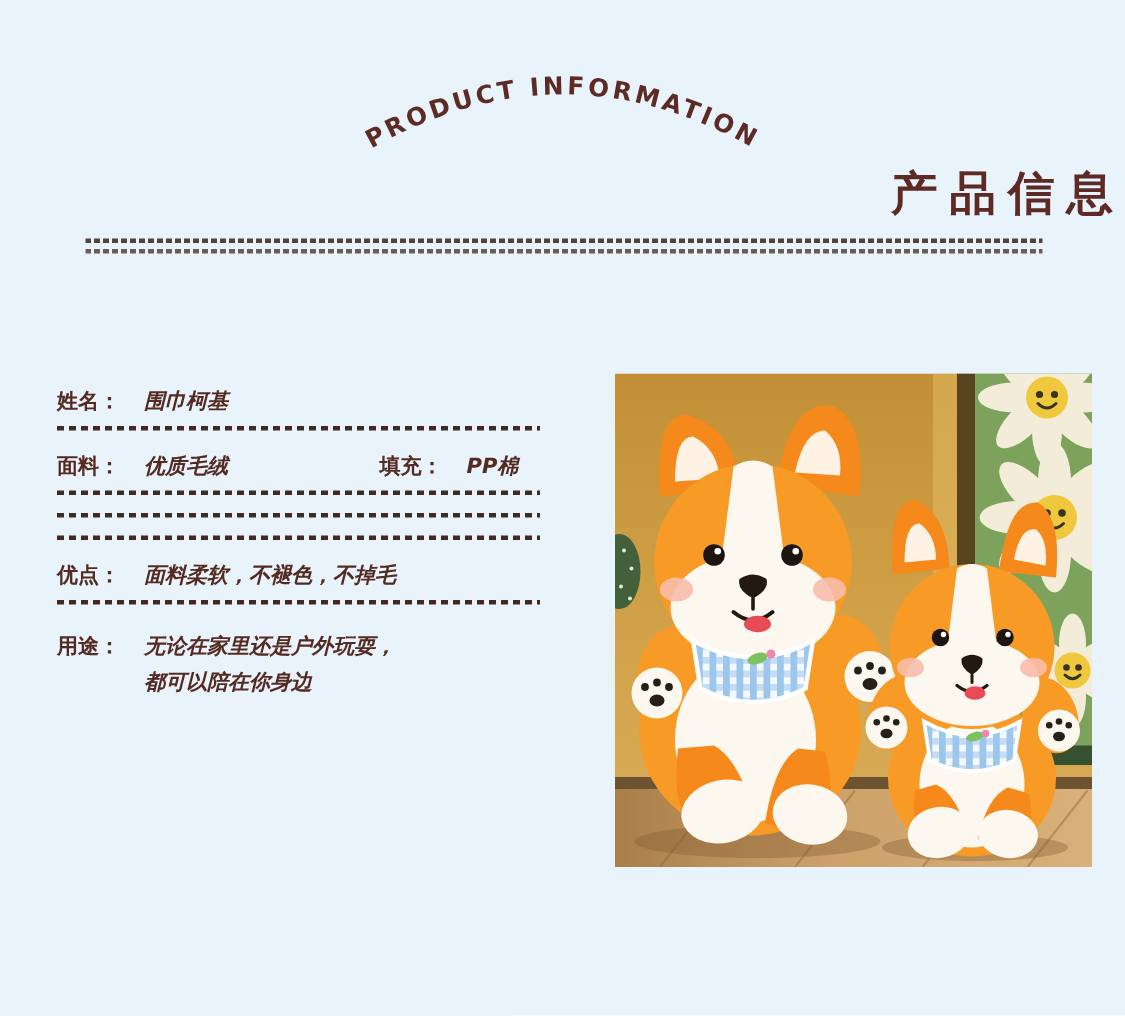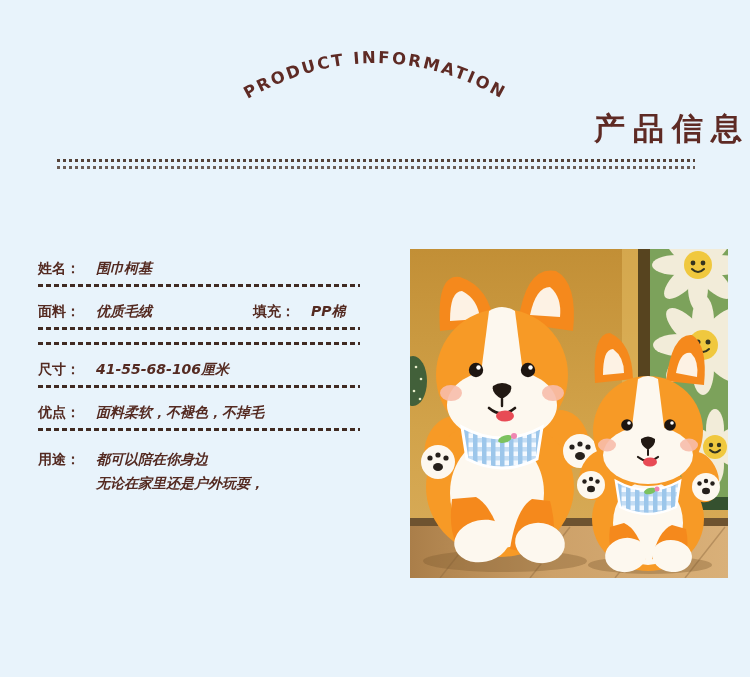--- a/index.html
+++ b/index.html
@@ -79,39 +79,35 @@
     <div class="info-row">
       <span class="info-label">面料：</span>
       <span class="info-value fixed">优质毛绒</span>
       <span class="info-label second">填充：</span>
       <span class="info-value">PP棉</span>
     </div>
     <div class="mini-sep"></div>
 
     <div class="mini-sep"></div>
 
-    <div class="info-row">
-      <span class="info-label">尺寸：</span>
-      <span class="info-value">41-55-68-106厘米</span>
-    </div>
     <div class="mini-sep"></div>
 
     <div class="info-row">
       <span class="info-label">优点：</span>
       <div class="multi">
         <div class="line">面料柔软，不褪色，不掉毛</div>
       </div>
     </div>
     <div class="mini-sep before-last"></div>
 
     <div class="info-row">
       <span class="info-label">用途：</span>
       <div class="multi">
+        <div class="line">无论在家里还是户外玩耍，</div>
         <div class="line">都可以陪在你身边</div>
-        <div class="line">无论在家里还是户外玩耍，</div>
       </div>
     </div>
 
   </div>
 
   <div class="photo" aria-label="两只戴蓝色格纹围兜的橙白色柯基毛绒玩具坐在木地板上，背后是黄色墙面和印有雏菊笑脸图案的绿色板子">
     <svg width="318" height="329" viewBox="0 0 318 329">
       <defs>
         <linearGradient id="wallGrad" x1="0" y1="0" x2="0" y2="1">
           <stop offset="0" stop-color="#c28f36"></stop>

